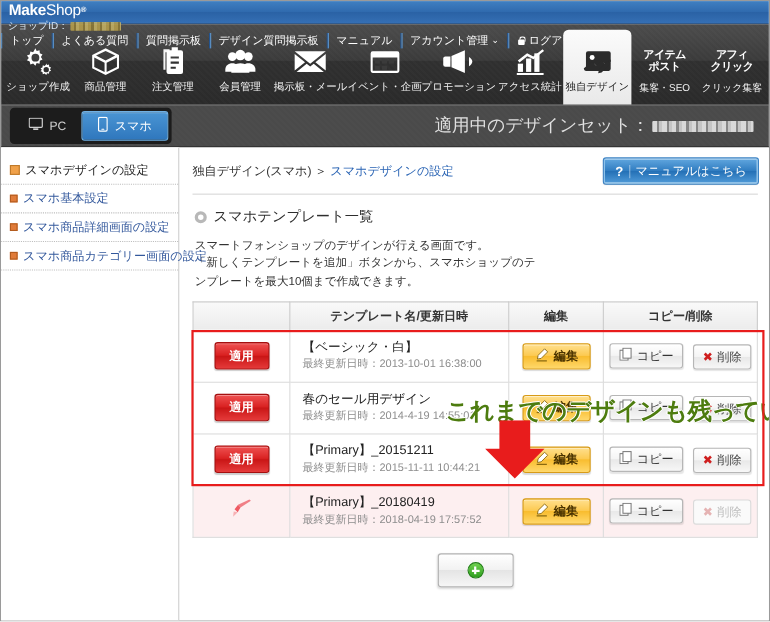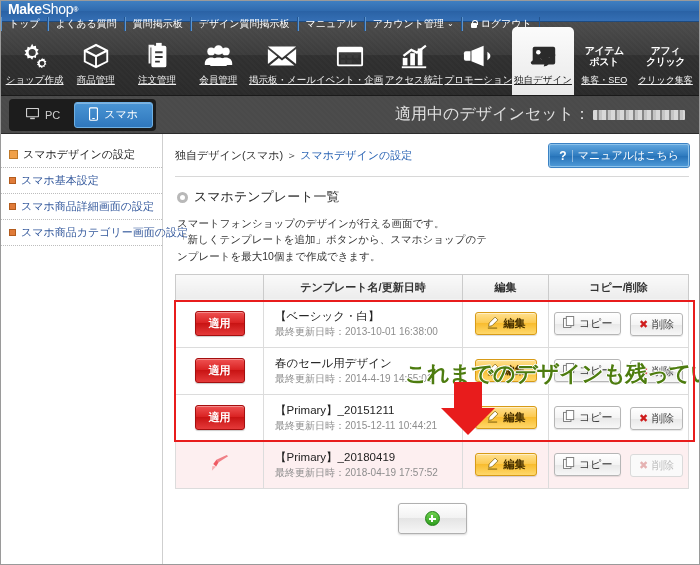--- a/index.html
+++ b/index.html
@@ -99,21 +99,21 @@
     font-size: 9.5px;
     cursor: pointer;
     border-radius: 5px 5px 0 0;
     padding-top: 4px;
     white-space: nowrap;
   }
   .ticon .glyph {
     height: 32px; display:flex; align-items:center; justify-content:center;
     margin-bottom: 3px;
   }
-  .ticon .lbl { line-height: 1.1; text-align:center;text-decoration:underline; }
+  .ticon .lbl { line-height: 1.1; text-align:center; }
   .ticon.active {
     background: linear-gradient(to bottom,#fbfbfb,#e9e9e9);
     color: #222;
   }
   .ticon.active svg { fill: #2b2b2b; }
   .ticon svg { fill: #ffffff; }
   .ticon.two-line .lbl { font-size: 9px; }
   .promo-title {
     font-weight: bold; font-size: 10px; line-height: 1.05;
     text-align:center; color:#fff; letter-spacing:-0.5px;
@@ -352,20 +352,24 @@
 </head>
 <body>
 
 <div id="app">
 
   <div class="topnav">
     <div class="brand">
       <span class="make">Make</span>
         <span class="shop">Shop</span>
         <span class="reg">®</span>
+    </div>
+    <div class="shopid">
+      <span>ショップID：</span>
+      <span class="shopid-val"></span>
     </div>
     <div class="topnav-items">
       <div class="topnav-item">
           <span>トップ</span>
         </div>
       <div class="topnav-item">
           <span>よくある質問</span>
         </div>
       <div class="topnav-item">
           <span>質問掲示板</span>
@@ -454,39 +458,39 @@
             <rect x="5" y="18" width="5" height="4" fill="#3b3b3b"></rect>
             <rect x="12" y="18" width="5" height="4" fill="#3b3b3b"></rect>
           </svg>
       </span>
       <span class="lbl">イベント・企画</span>
     </div>
 
     <div class="ticon">
       <span class="glyph">
         <svg width="30" height="28" viewBox="0 0 32 28">
+            <path d="M22 3v22L9 19.5V8.5L22 3z"></path>
+            <path d="M3 9h5v10H3a2 2 0 01-2-2v-6a2 2 0 012-2z"></path>
+            <path d="M26 9.5c2 1.2 3.2 2.8 3.2 4.5S28 17.3 26 18.5v-9z"></path>
+          </svg>
+      </span>
+      <span class="lbl">プロモーション</span>
+    </div>
+
+    <div class="ticon">
+      <span class="glyph">
+        <svg width="30" height="28" viewBox="0 0 32 28">
             <path d="M3 25h26v2H3z"></path>
             <rect x="4" y="16" width="5" height="8"></rect>
             <rect x="12" y="11" width="5" height="13"></rect>
             <rect x="20" y="6" width="5" height="18"></rect>
             <path d="M4 13L13 6l6 3 9-7 1.4 1.8-10.2 8-6-3-7.6 6L4 13z"></path>
           </svg>
       </span>
       <span class="lbl">アクセス統計</span>
-    </div>
-
-    <div class="ticon">
-      <span class="glyph">
-        <svg width="30" height="28" viewBox="0 0 32 28">
-            <path d="M22 3v22L9 19.5V8.5L22 3z"></path>
-            <path d="M3 9h5v10H3a2 2 0 01-2-2v-6a2 2 0 012-2z"></path>
-            <path d="M26 9.5c2 1.2 3.2 2.8 3.2 4.5S28 17.3 26 18.5v-9z"></path>
-          </svg>
-      </span>
-      <span class="lbl">プロモーション</span>
     </div>
 
     <div class="ticon active">
       <span class="glyph">
         <svg width="30" height="28" viewBox="0 0 32 28">
             <path d="M3 4h24a2 2 0 012 2v8l-4 4-3-3-5 5-4-4-8 7V6a2 2 0 012-2z"></path>
             <circle cx="11" cy="10" r="2.4" fill="#fff"></circle>
             <path d="M3 20.5l8-6.5 4 4 5-5 3 3L29 12v9a2 2 0 01-2 2H5a2 2 0 01-2-2v-.5z"></path>
             <path d="M30 13.5l2.6 2.6-8.4 8.4-3.4.8.8-3.4 8.4-8.4z" transform="translate(-4,0)"></path>
           </svg>
@@ -678,21 +682,21 @@
               </span>
             </td>
           </tr>
 
           <tr>
             <td class="cell-center">
               <span class="btn-apply">適用</span>
             </td>
             <td>
               <div class="tname">【Primary】_20151211</div>
-              <div class="tdate">最終更新日時：2015-12-11 10:44:21</div>
+              <div class="tdate">最終更新日時：2015-11-11 10:44:21</div>
             </td>
             <td class="cell-center">
               <span class="btn-edit">
                 <span>
                   <svg width="13" height="13" viewBox="0 0 14 14">
                       <path d="M9.8 1.2l3 3-6.4 6.4-3.6.6.6-3.6L9.8 1.2z" fill="#fff" stroke="#8a6a10" stroke-width=".9"></path>
                       <path d="M2 13h10" stroke="#8a6a10" stroke-width="1.2"></path>
                     </svg>
                 </span>
                 <span>編集</span>

